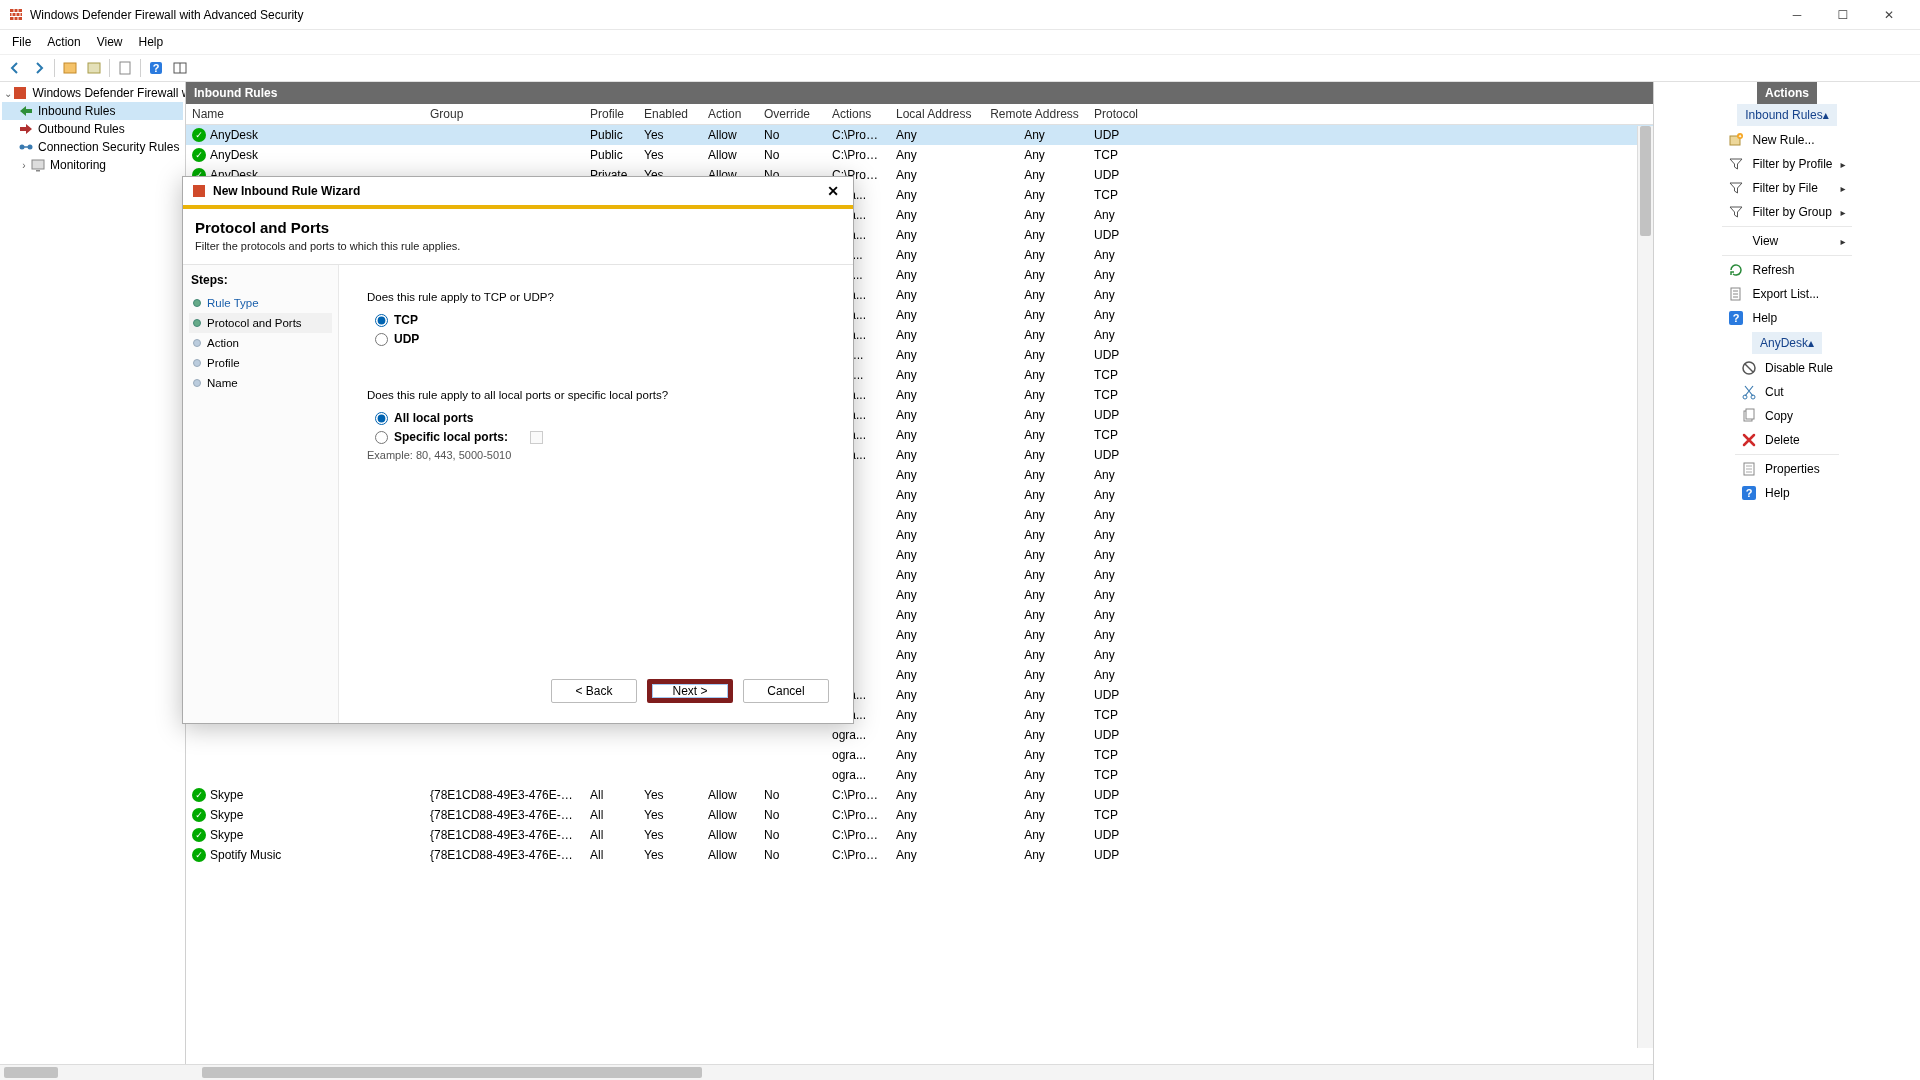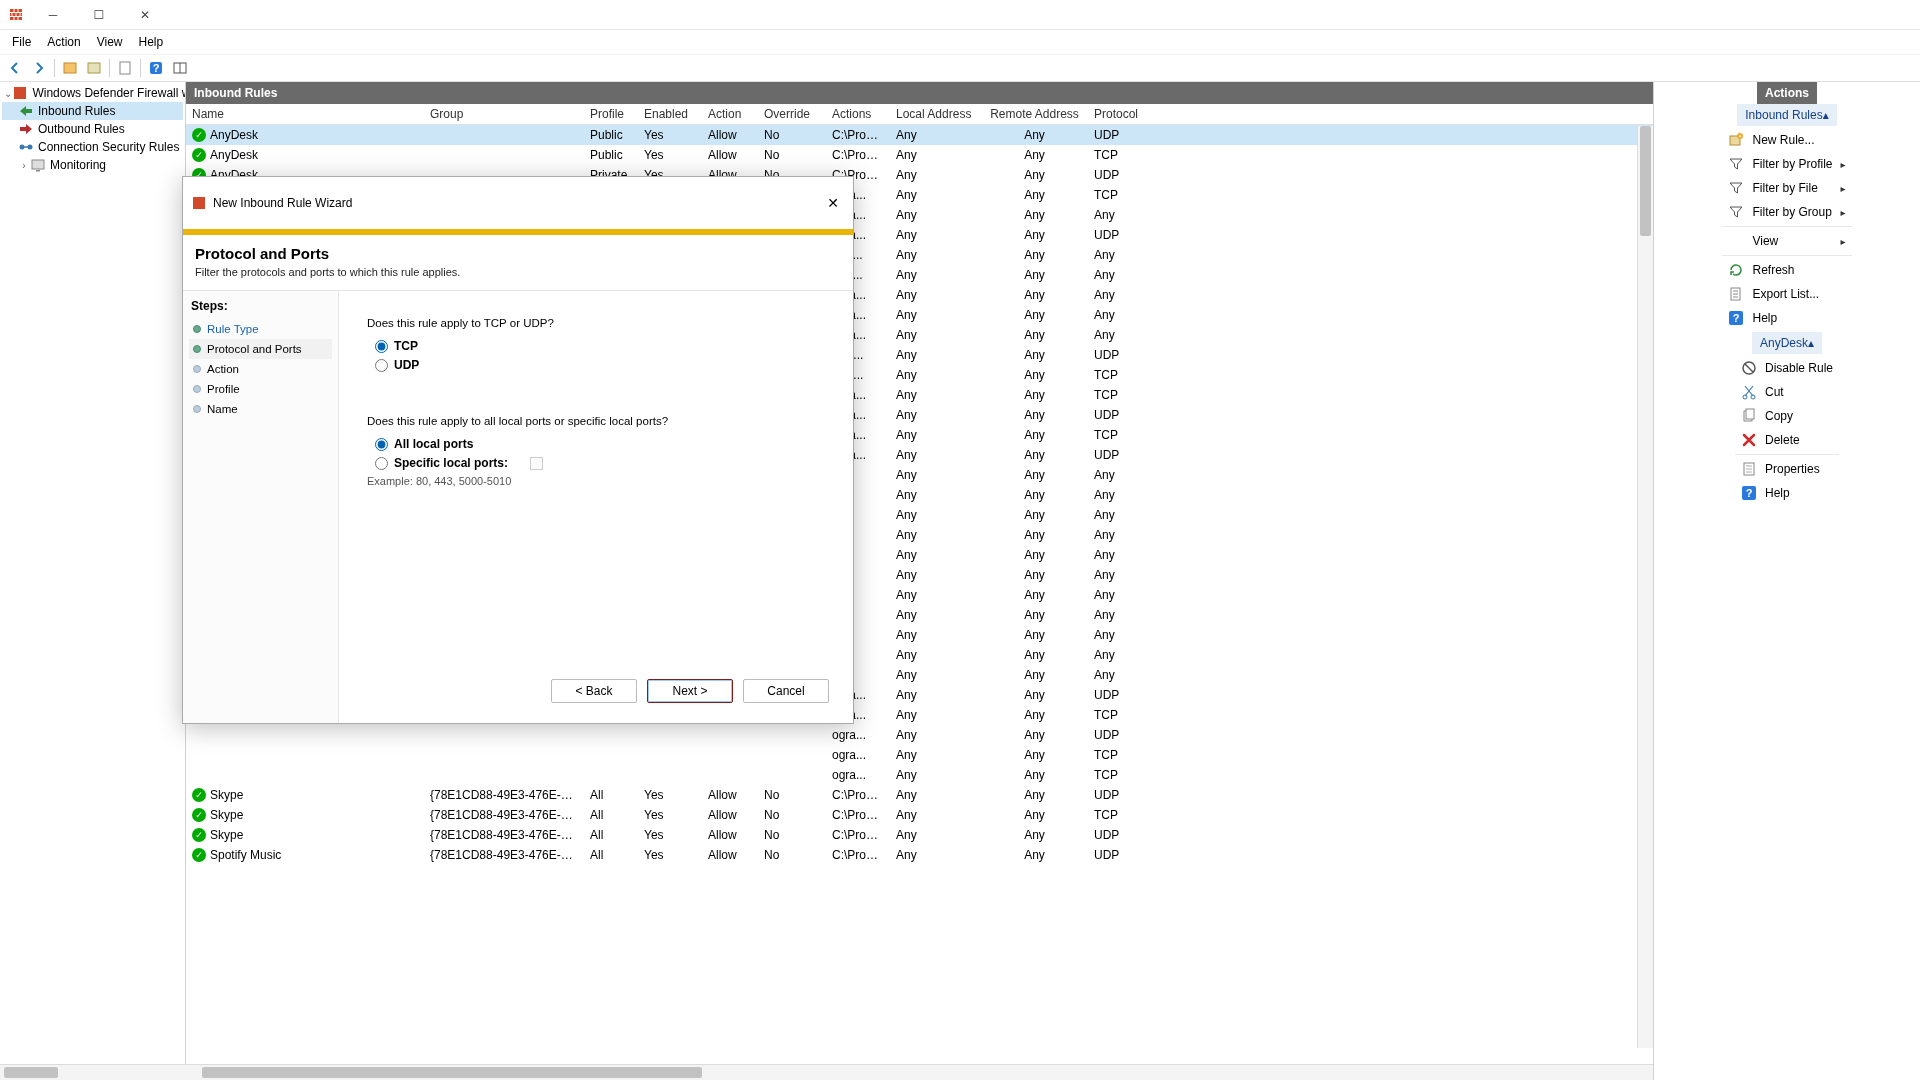--- a/index.html
+++ b/index.html
@@ -60,21 +60,21 @@
 .actions { width: 266px; background: #fff; display: flex; flex-direction: column; align-items: center; }
 .actions-header { background: #6a6a6a; color: #fff; font-weight: bold; padding: 4px 8px; font-size: 12px; }
 .actions-section { background: #e6eff7; padding: 4px 8px; font-size: 12px; color: #15428b; font-weight: normal; display:flex; justify-content:space-between; align-items:center;}
 .actions-list { padding: 2px 4px; }
 .action-item { display: flex; align-items: center; padding: 4px 6px; font-size: 12px; gap: 8px;}
 .action-item .aicon { width: 16px; height: 16px; flex-shrink: 0; display:flex; align-items:center; justify-content:center;}
 .action-item .chev { margin-left: auto; color:#333; font-size:10px;}
 
 
 .dialog { position: absolute; left: 182px; top: 176px; width: 672px; height: 548px; background: #fff; border: 1px solid #aaa; box-shadow: 0 4px 24px rgba(0,0,0,0.25); display:flex; flex-direction:column;}
-.dialog-title { display:flex; align-items:center; padding: 16px 8px; font-size:12px; background:#fff; border-bottom:6px solid #eab308;}
+.dialog-title { display:flex; align-items:center; padding: 4px 8px; font-size:12px; background:#fff; border-bottom:4px solid #eab308;font-weight:bold;}
 .dialog-title .dicon { width:16px; height:16px; margin-right:6px;}
 .dialog-title .close { margin-left:auto; width:24px; height:20px; display:flex; align-items:center; justify-content:center; font-size:14px;}
 .dialog-header { padding: 10px 12px 12px 12px; background: #fff; border-bottom:1px solid #e4e4e4;}
 .dialog-header h2 { font-size: 15px; font-weight: bold; margin-bottom: 4px;}
 .dialog-header p { font-size: 11px; color: #222;}
 .dialog-body { flex:1; display:flex; background:#fff;}
 .steps { width: 156px; background:#fbfbfb; border-right:1px solid #e8e8e8; padding: 8px 6px;}
 .steps .steps-title { font-weight:bold; font-size:12px; margin-bottom:6px; padding-left:2px;}
 .step { display:flex; align-items:center; padding:4px 4px; font-size:11.5px; gap:6px;}
 .step .bullet { width:8px; height:8px; border-radius:50%; background:#6a8; border:1px solid #487;}
@@ -83,32 +83,33 @@
 .step.grey .bullet { background:#bcd; border-color:#9ab;}
 .dialog-content { flex:1; padding: 18px 28px; font-size:12px; position:relative;}
 .dialog-content .q { margin: 8px 0 10px 0; font-size:11.5px;}
 .radio-row { display:flex; align-items:center; gap:6px; margin: 5px 0 5px 8px; font-size:12px;}
 .radio-row input { width:13px; height:13px; accent-color:#0063b1;}
 .radio-row.bold label { font-weight:bold;}
 .specific-input { margin-left: 30px; width: 260px; height: 20px; border:1px solid #ccc; background:#fafafa;}
 .example { font-size:11px; color:#555; margin-top:2px;}
 .dialog-buttons { position:absolute; right: 24px; bottom: 20px; display:flex; gap:10px;}
 .dialog-buttons button { width: 86px; height: 24px; font-size:12px; background:#fff; border:1px solid #bbb; border-radius:2px;}
-.dialog-buttons button.primary { border:1px solid #7f1d1d; box-shadow: 0 0 0 1px #a3c9f3 inset;}
+.dialog-buttons button.primary { border:5px solid #7f1d1d; box-shadow: 0 0 0 1px #a3c9f3 inset;}
 </style>
 </head>
 <body>
 
 <div class="titlebar">
   <span class="icon">
     <svg viewBox="0 0 16 16">
         <path d="M2 2h12v3H2zM2 6h12v3H2zM2 10h12v3H2z" fill="#d04a2b"></path>
         <path d="M6 2v3M10 2v3M4 6v3M8 6v3M12 6v3M6 10v3M10 10v3" stroke="#fff" stroke-width="1"></path>
       </svg>
   </span>
+  <span class="title">Windows Defender Firewall with Advanced Security</span>
   <div class="winbtn">─</div>
   <div class="winbtn">☐</div>
   <div class="winbtn">✕</div>
 </div>
 
 <div class="menubar">
   <div class="menuitem">File</div>
   <div class="menuitem">Action</div>
   <div class="menuitem">View</div>
   <div class="menuitem">Help</div>

